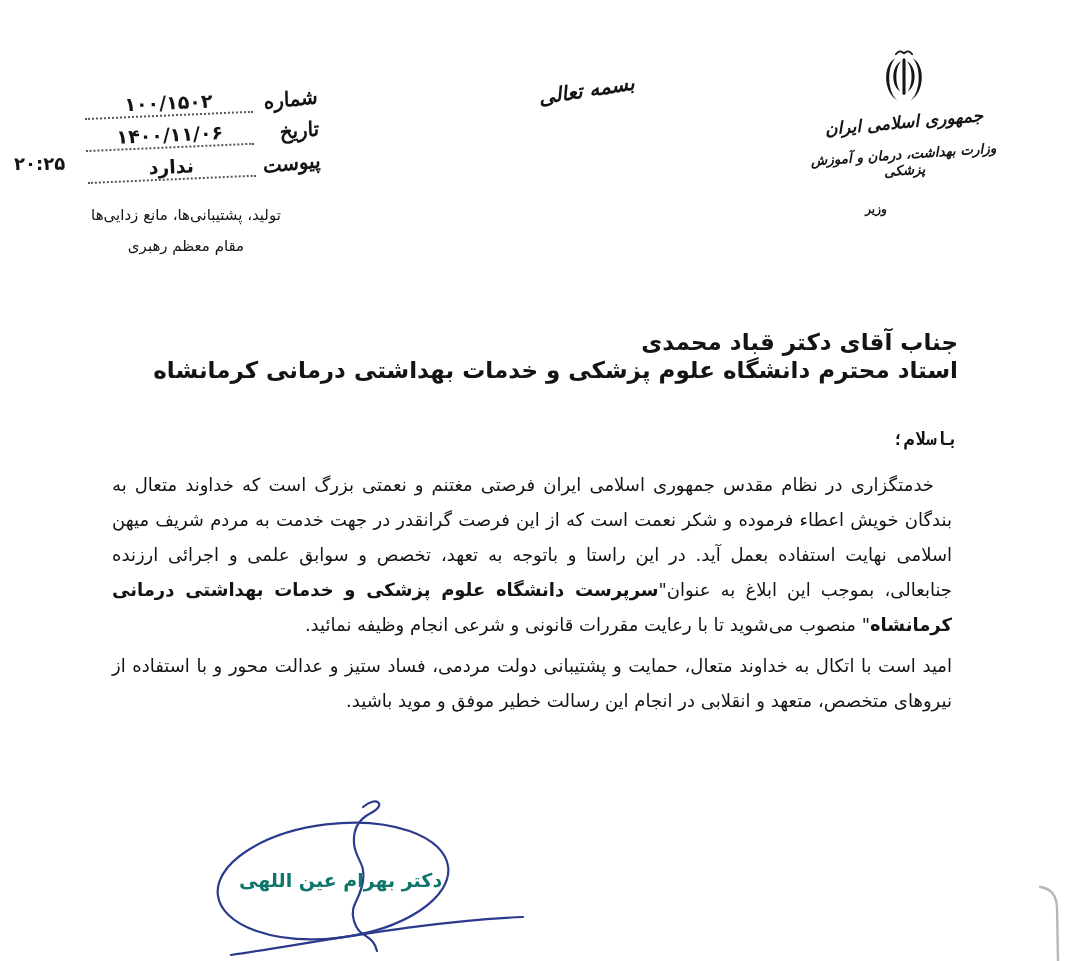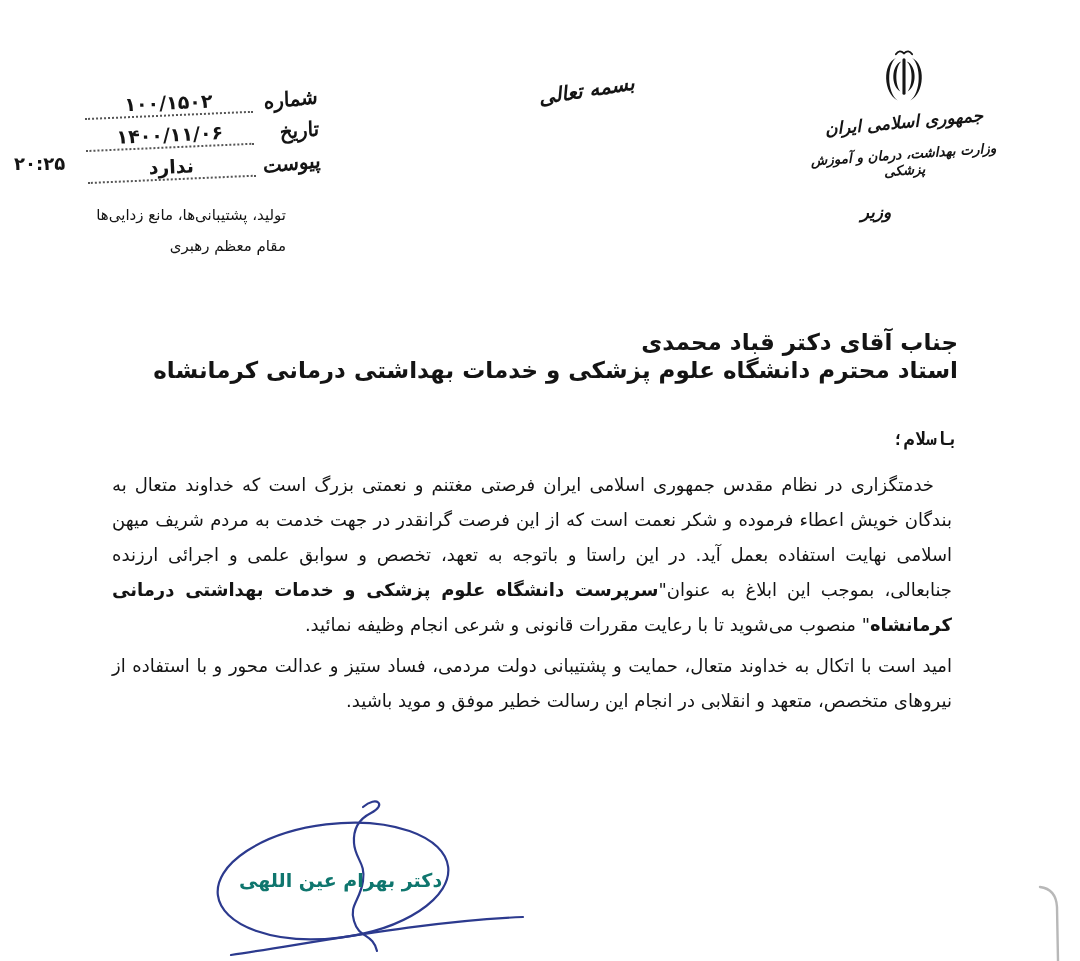--- a/index.html
+++ b/index.html
@@ -26,21 +26,21 @@
     font-size:20px; transform:skewX(10deg) rotate(-3deg);
   }
   .ref-value {
     flex:1 1 auto; text-align:center; font-weight:700; font-size:19px;
     border-bottom:2px dotted #555; padding-bottom:1px; line-height:22px;
   }
 
   
   .slogan {
     position:absolute; left:86px; top:200px; width:200px;
-    direction:rtl; text-align:right; font-size:15px; line-height:31px;
+    direction:rtl; text-align:center; font-size:15px; line-height:31px;
   }
 
   
   .bismillah {
     position:absolute; left:538px; top:78px;
     font-family:"DejaVu Serif", serif; font-style:italic; font-weight:700;
     font-size:20px; transform:rotate(-9deg); direction:rtl;
   }
 
   
@@ -51,22 +51,22 @@
   .letterhead .emblem { display:block; margin:0 auto; }
   .org1 {
     font-family:"DejaVu Serif", serif; font-style:italic; font-weight:700;
     font-size:17px; margin-top:6px; transform:rotate(-5deg);
   }
   .org2 {
     font-family:"DejaVu Serif", serif; font-style:italic; font-weight:700;
     font-size:13.5px; margin-top:14px; transform:rotate(-4deg);
   }
   .org3 {
-    font-family:"DejaVu Serif", serif; font-style:italic; font-weight:700;
-    font-size:17px; margin-top:24px; position:relative; left:-28px;
+    font-family:"DejaVu Serif", serif; font-weight:700;
+    font-size:12px; margin-top:24px; position:relative; left:-28px;
   }
 
   
   .addressee {
     position:absolute; right:122px; top:328px;
     direction:rtl; text-align:right; font-weight:700;
     font-size:23px; line-height:28px;
   }
   .salutation {
     position:absolute; right:122px; top:428px;

